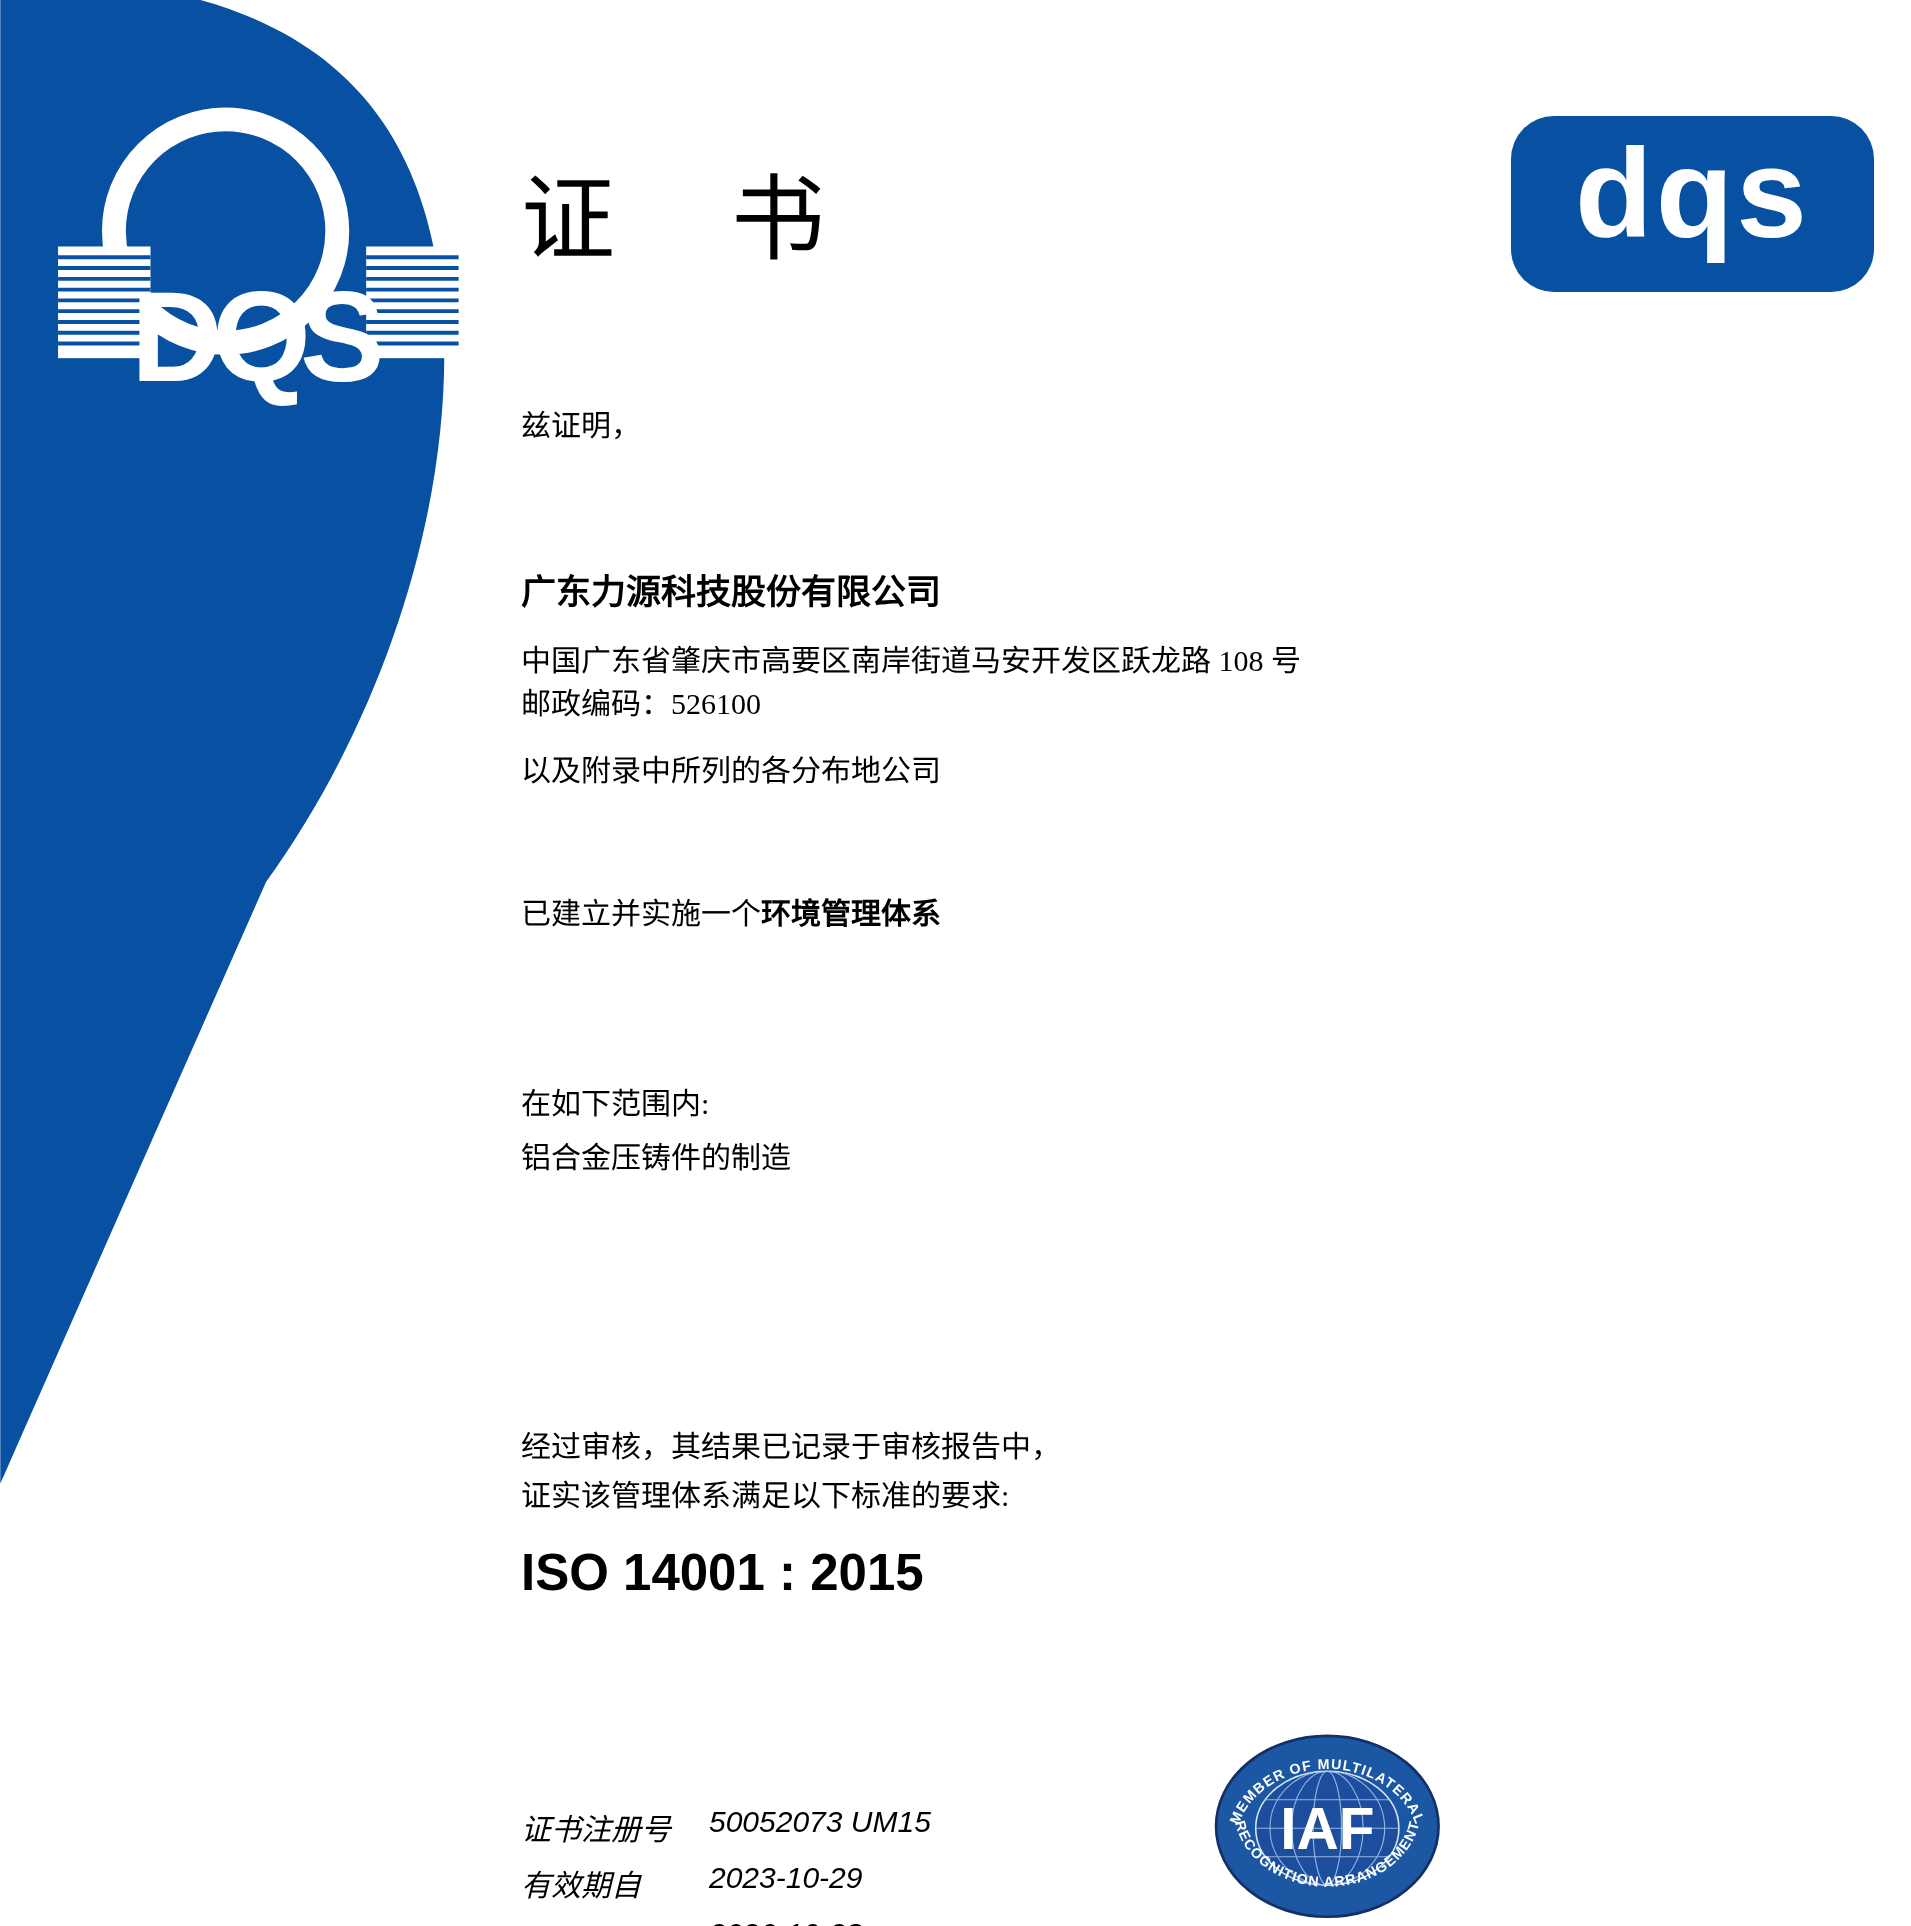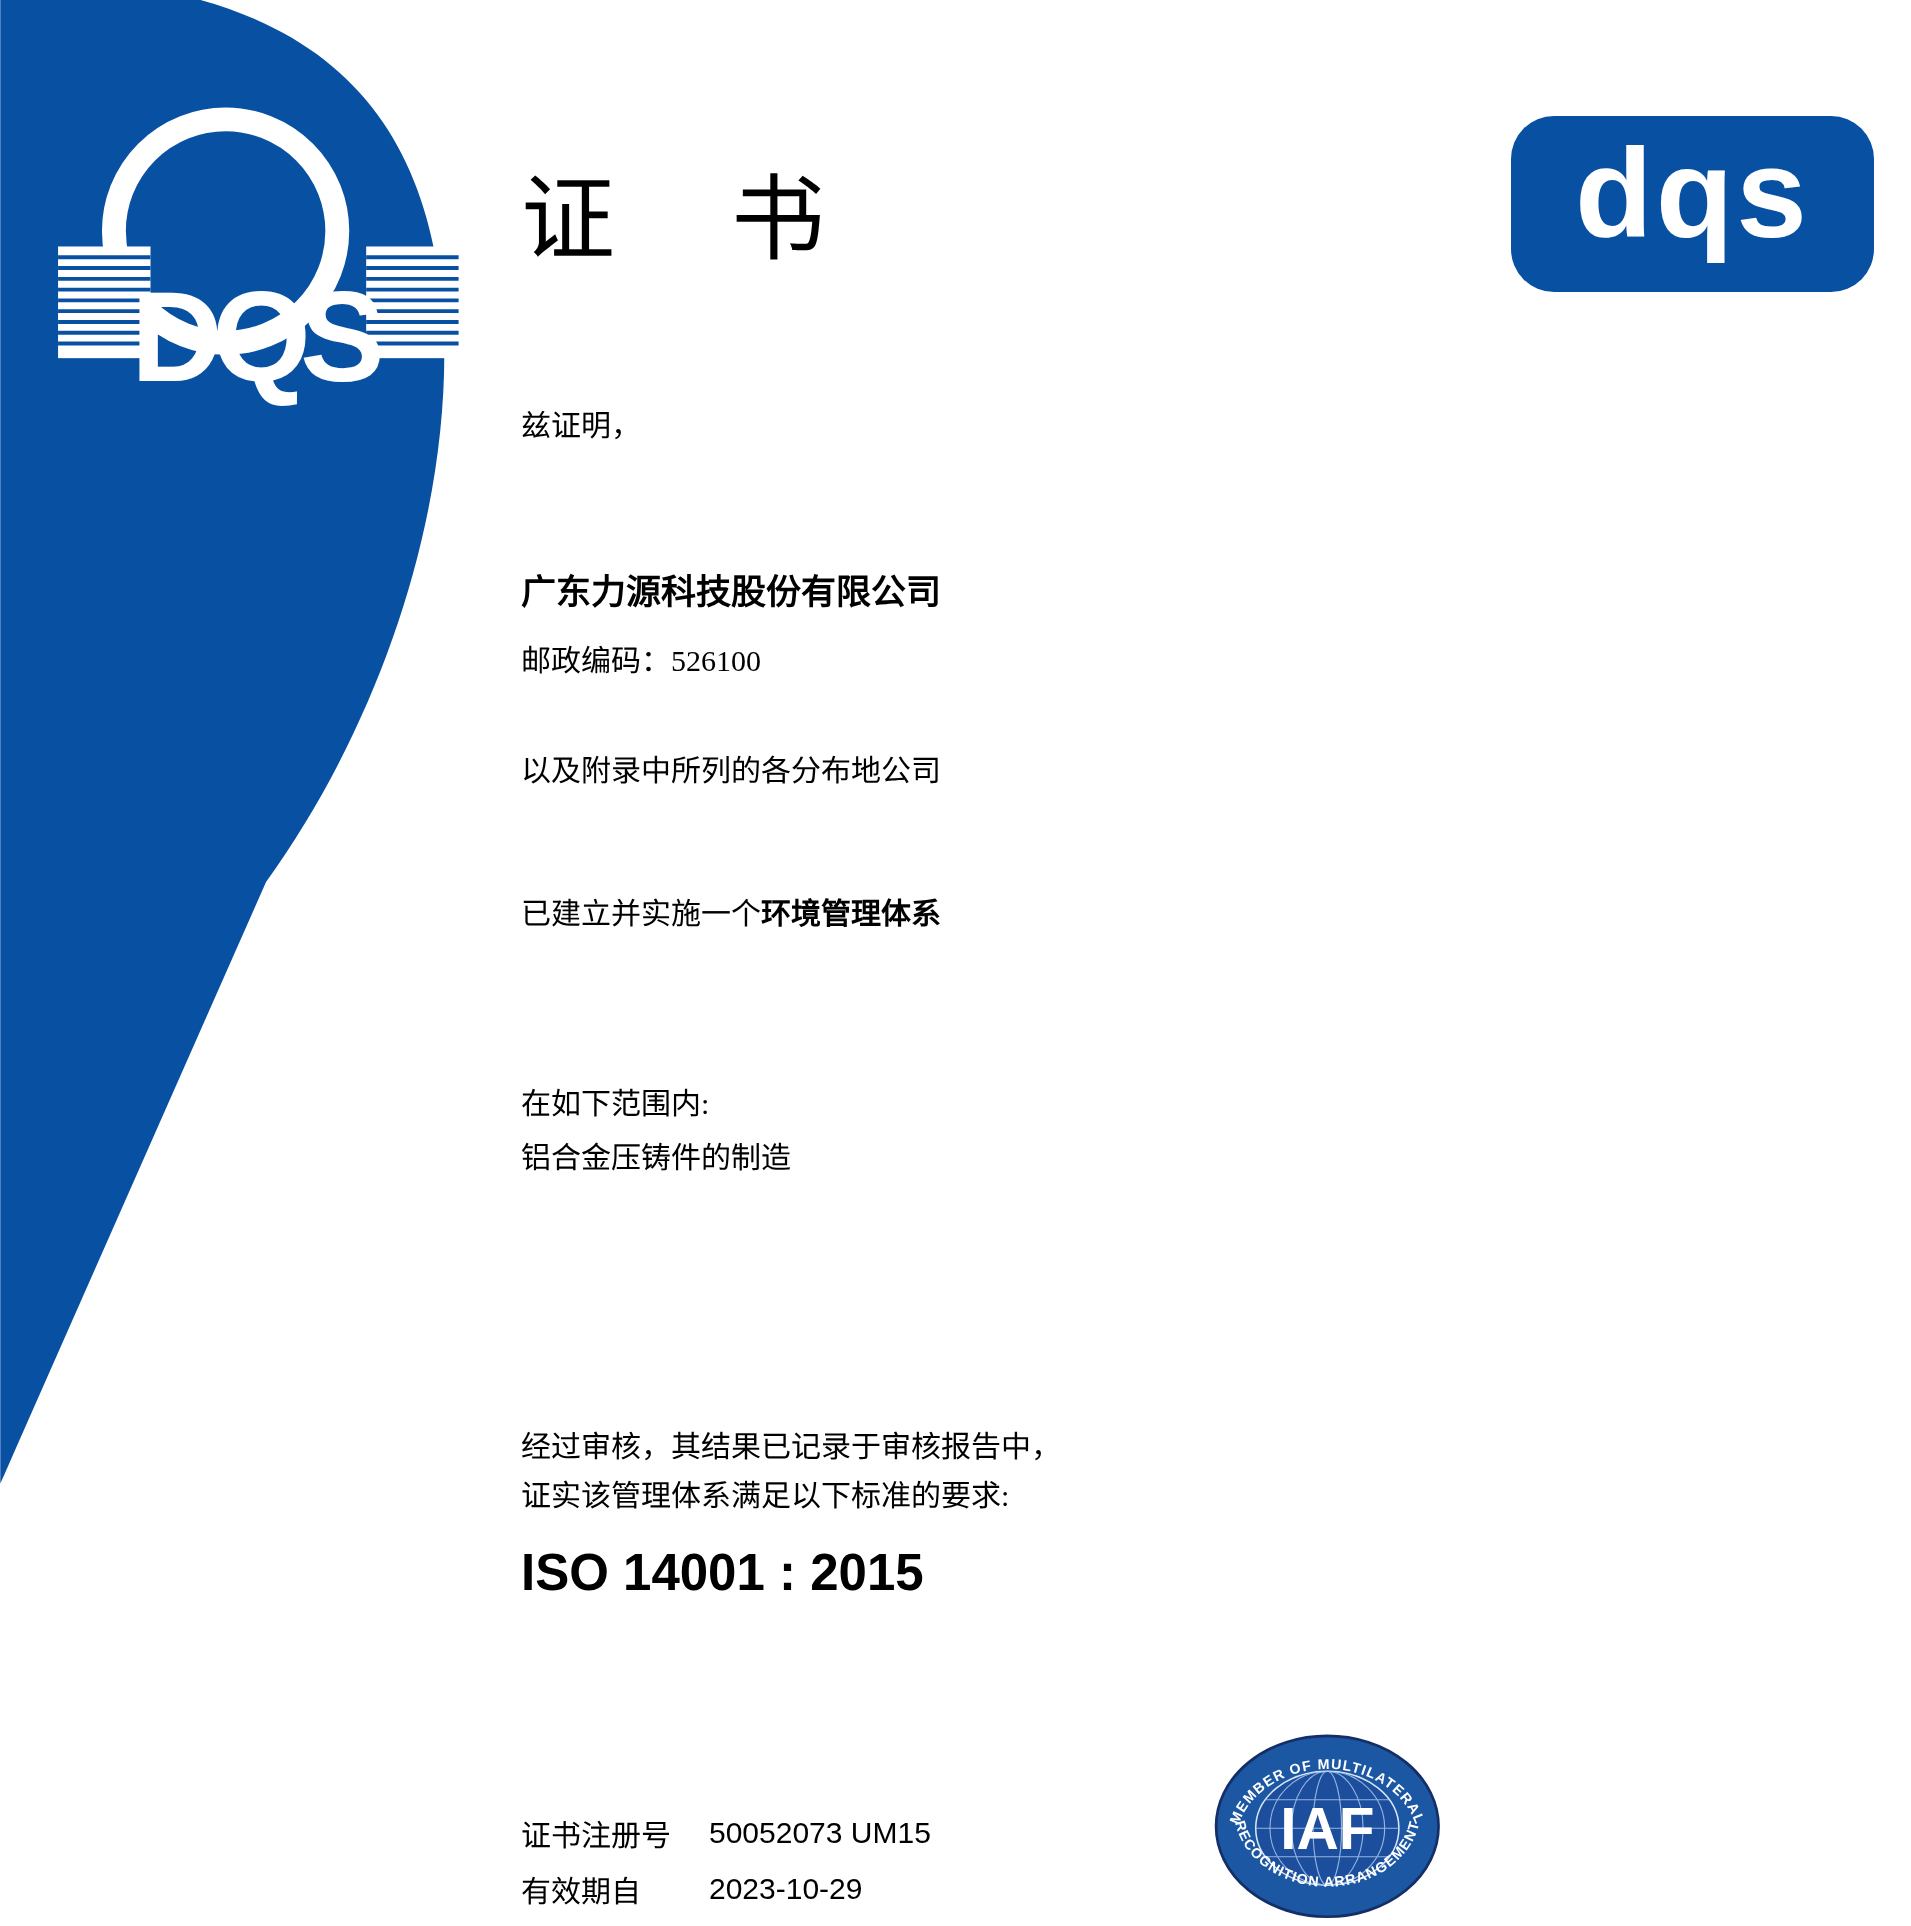--- a/index.html
+++ b/index.html
@@ -33,21 +33,21 @@
   #implemented{left:521px;top:892px;text-align:right;}
   #implemented b{font-weight:bold;}
   #scope-intro{left:521px;top:1082px;}
   #scope{left:521px;top:1136px;}
   #audit{left:521px;top:1425px;}
   #audit div{height:49px;}
   #standard{left:521px;top:1543px;font-size:51px;font-weight:bold;color:#000;text-align:center;}
 
   
   #details{left:521px;top:1805px;}
-  #details .row{display:flex;height:56px;align-items:center;}
+  #details .row{display:flex;height:56px;align-items:flex-start;font-style:italic;}
   #details .lbl{width:188px;font-size:30px;}
   #details .val{font-size:30px;font-family:"Liberation Sans","DejaVu Sans",sans-serif;}
 </style>
 </head>
 <body>
 
 <svg class="abs" style="left:0;top:0;" width="482" height="1502" viewBox="0 0 1250 3900">
   <path d="M 0,0 L 520,0 C 950,120 1120,420 1150,820 C 1178,1300 1000,1860 690,2290 L 45,3750 Q 8,3835 0,3852 Z" fill="#0851A2"></path>
   <g>
     <circle cx="585" cy="600" r="290" fill="none" stroke="#ffffff" stroke-width="62"></circle>
@@ -90,20 +90,21 @@
 <div class="abs cjk-serif" id="title">
   <span>证</span>
   <span>书</span>
 </div>
 
 <div class="abs cjk-serif body-line nowrap" id="certify">兹证明，</div>
 
 <div class="abs cjk-serif nowrap" id="company-name">广东力源科技股份有限公司</div>
 
 <div class="abs cjk-serif body-line" id="company-address">
+  <div class="nowrap">中国广东省肇庆市高要区南岸街道马安开发区跃龙路 108 号</div>
   <div class="nowrap">邮政编码：526100</div>
 </div>
 
 <div class="abs cjk-serif body-line nowrap" id="appendix">以及附录中所列的各分布地公司</div>
 
 <div class="abs cjk-serif body-line nowrap" id="implemented">
   <span>已建立并实施一个</span><b>环境管理体系</b>
 </div>
 
 <div class="abs cjk-serif body-line nowrap" id="scope-intro">在如下范围内:</div>

